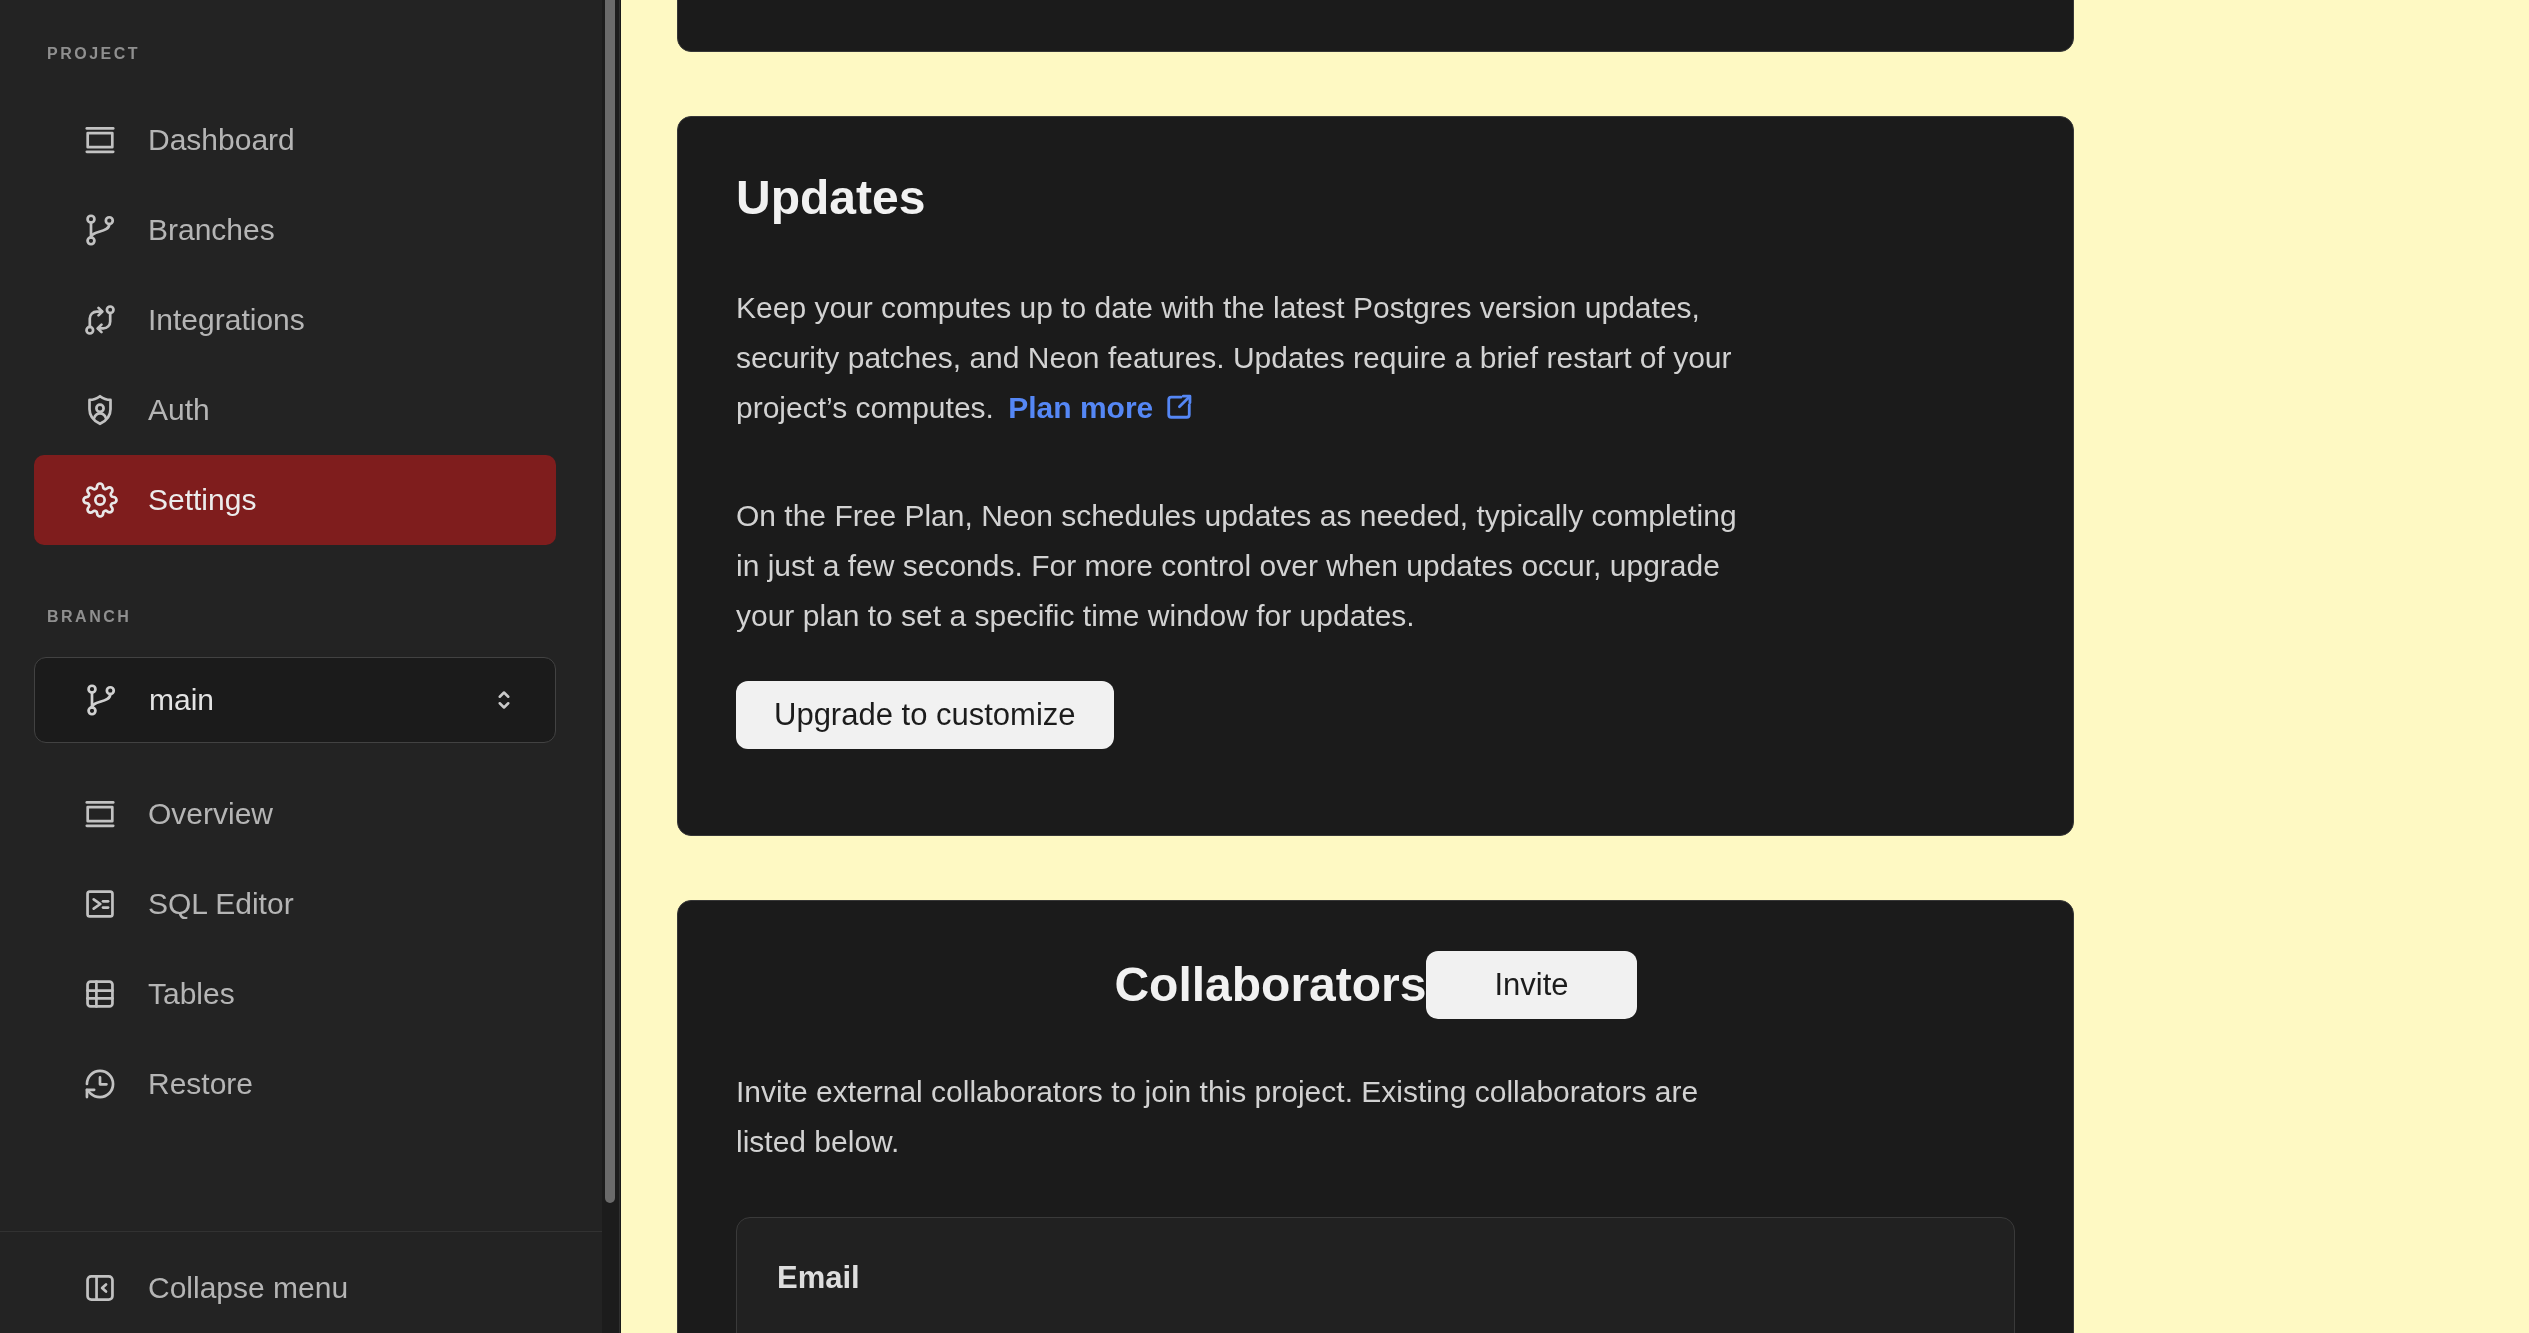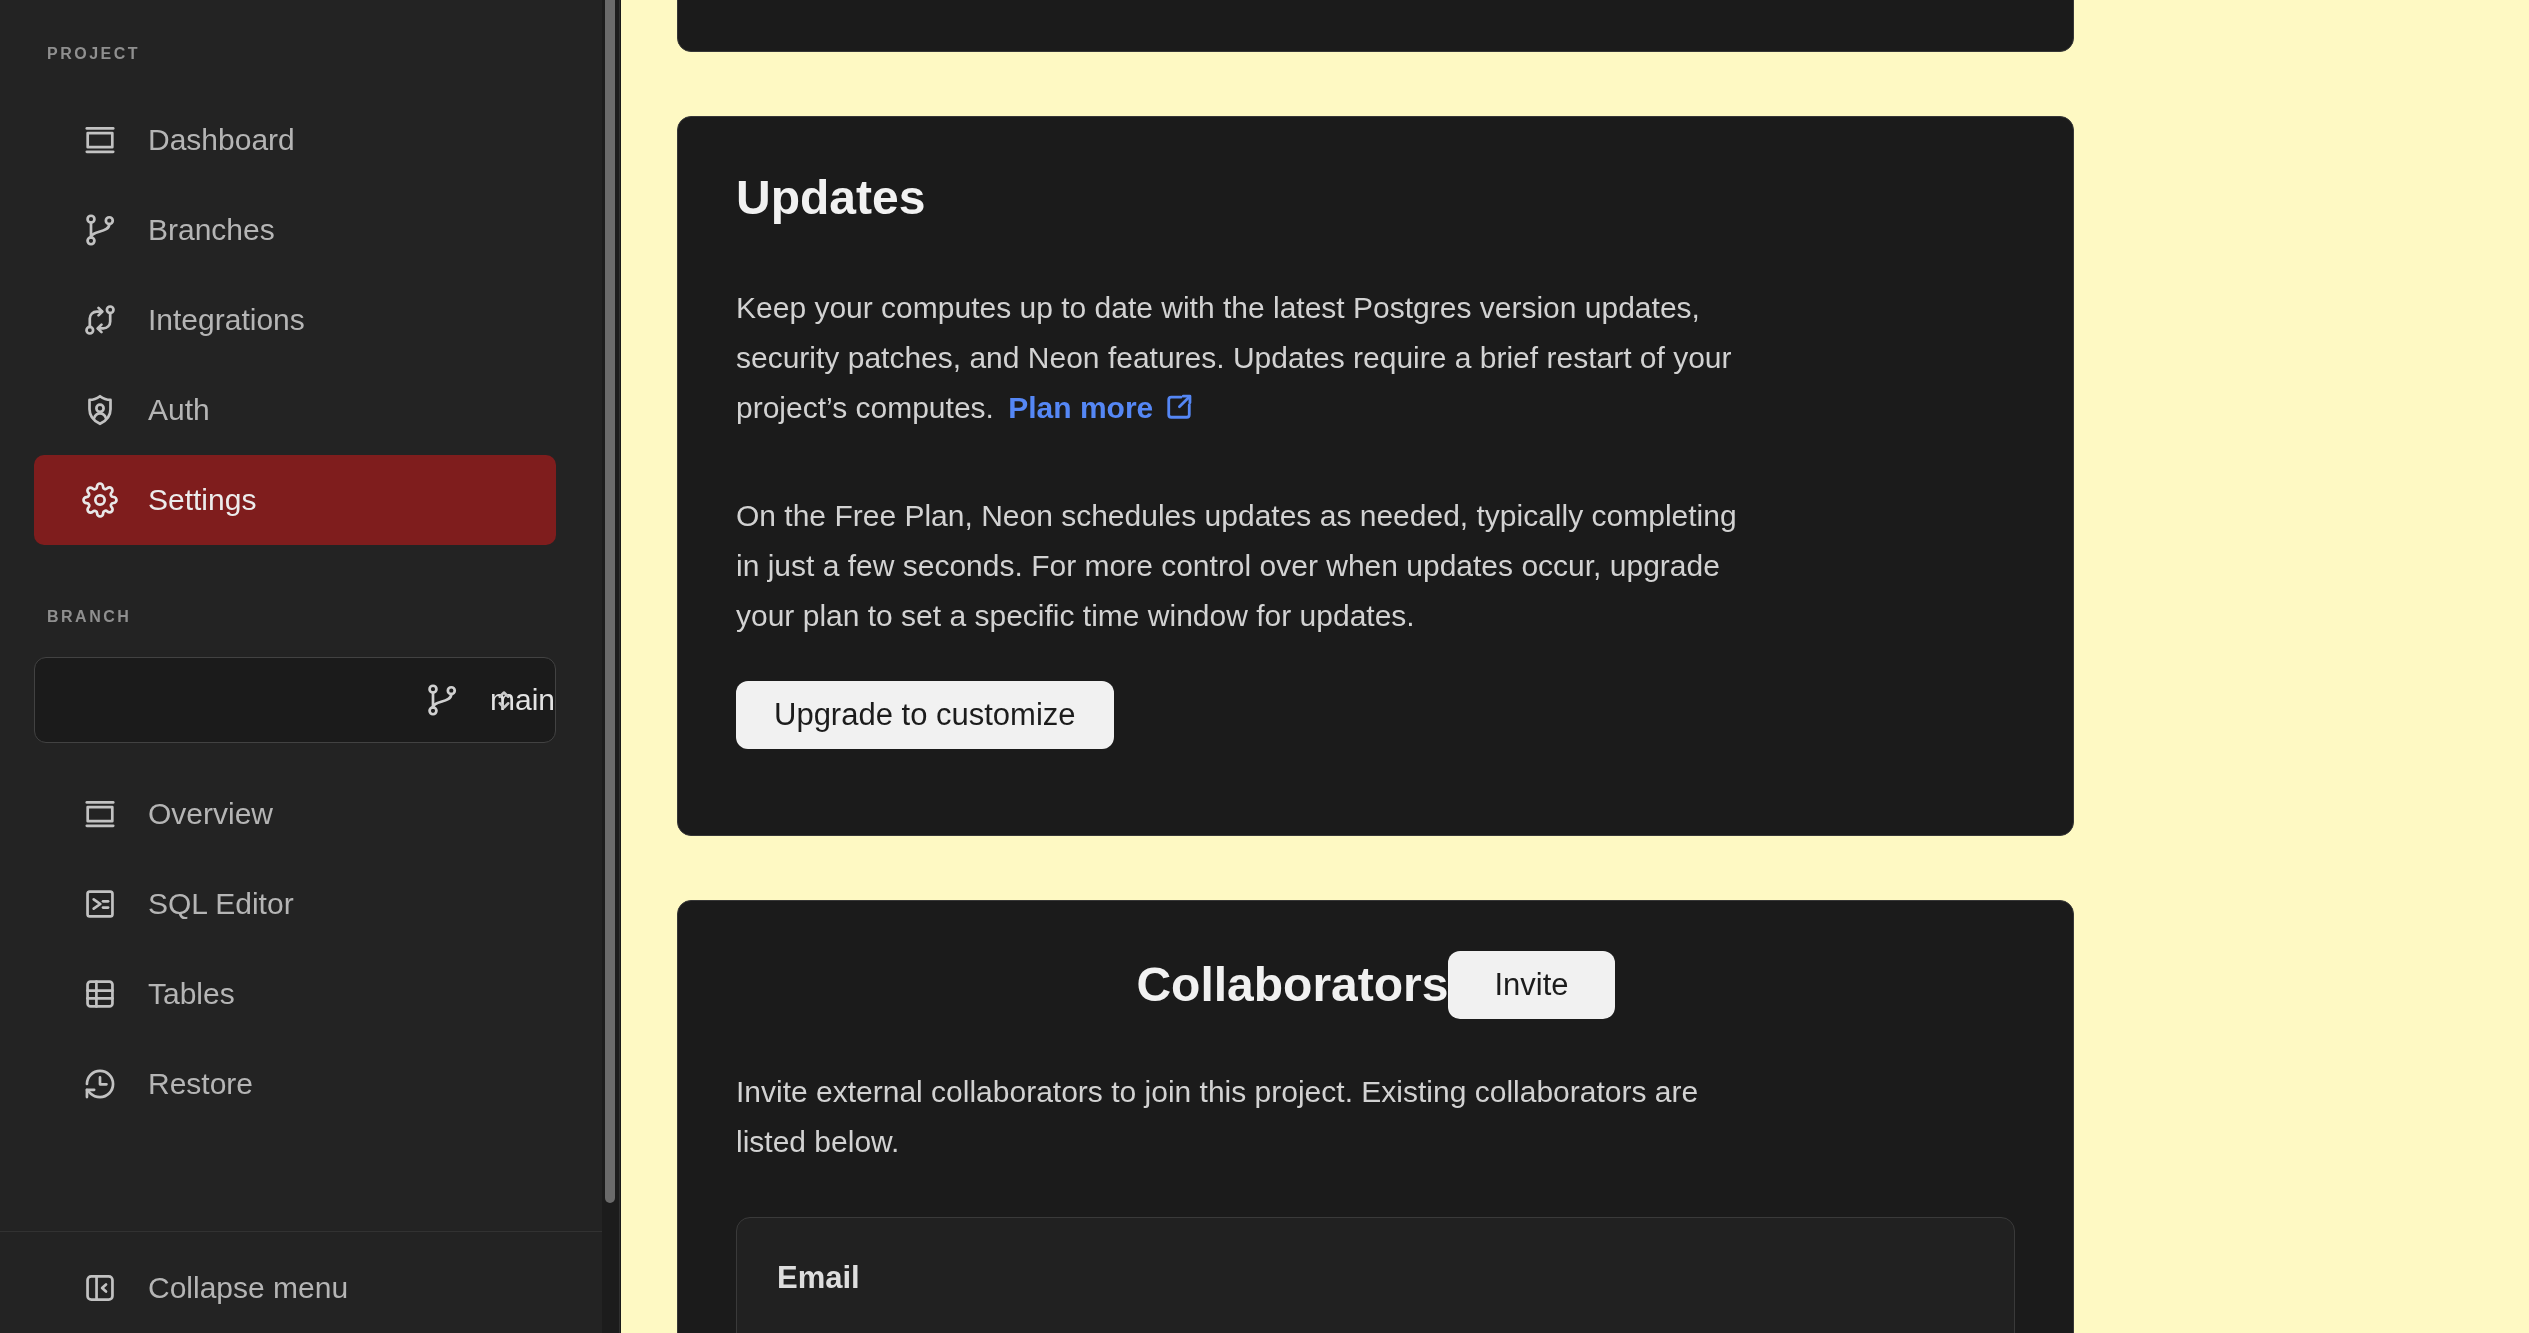--- a/index.html
+++ b/index.html
@@ -20,21 +20,21 @@
   .nav-item { height:90px; display:flex; align-items:center; padding-left:48px; gap:30px;
               border-radius:10px; font-size:30px; color:#b5b5b5; cursor:pointer; }
   .nav-item svg { width:36px; height:36px; stroke:#c2c2c2; fill:none;
                   stroke-width:1.8; stroke-linecap:round; stroke-linejoin:round; flex:none; }
   .nav-item.active { background:#7f1d1d; color:#ececec; }
   .nav-item.active svg { stroke:#e8e8e8; }
   .sec-label.branch { margin-top:60px; }
   .branch-select { position:relative; margin:28px 0 0 34px; width:522px; height:86px;
                    background:#1b1b1b; border:1px solid #424242; border-radius:12px;
                    display:flex; align-items:center; padding-left:48px; gap:30px;
-                   font-size:30px; color:#e3e3e3; cursor:pointer;justify-content:flex-end; }
+                   font-size:30px; color:#e3e3e3; cursor:pointer; }
   .branch-select svg.bicon { width:36px; height:36px; stroke:#d0d0d0; fill:none;
                              stroke-width:1.8; stroke-linecap:round; stroke-linejoin:round; }
   .branch-select svg.updown { position:absolute; right:36px; width:30px; height:30px;
                               stroke:#c9c9c9; fill:none; stroke-width:2; stroke-linecap:round;
                               stroke-linejoin:round; }
   .side-bottom { position:absolute; left:0; right:17px; top:1231px; bottom:0;
                  border-top:1px solid #323232; }
   .side-bottom .nav-item { margin:11px 0 0 34px; width:522px; }
 
   
@@ -48,21 +48,21 @@
   .body-text { margin-top:54px; font-size:30px; line-height:50px; color:#d2d2d2; }
   .body-text.mt2 { margin-top:58px; }
   .learn-link { color:#5587f5; font-weight:700; text-decoration:none; cursor:pointer; white-space:nowrap; margin-left:6px; }
   .learn-link svg { width:32px; height:32px; stroke:#5587f5; fill:none; stroke-width:2.1;
                     stroke-linecap:round; stroke-linejoin:round; vertical-align:-5px; margin-left:10px; }
   .btn-light { display:inline-flex; align-items:center; justify-content:center; height:68px;
                background:#f1f1f1; color:#1c1c1c; border:none; border-radius:12px;
                font-size:31px; font-weight:500; font-family:inherit; cursor:pointer; }
   .btn-upgrade { margin-top:40px; padding:0 38px; }
   .collab-head { display:flex; align-items:center; justify-content:center; }
-  .btn-invite { padding:0 46px; }
+  .btn-invite { padding:0 68px; }
   .table-panel { margin-top:50px; height:280px; background:#212121;
                  border:1px solid #3a3a3a; border-radius:14px; padding:42px 40px; }
   .col-header { font-size:31px; font-weight:700; color:#dedede; }
 </style>
 </head>
 <body>
 
 <aside class="sidebar">
   <div class="side-inner">
     <div class="sec-label">PROJECT</div>

